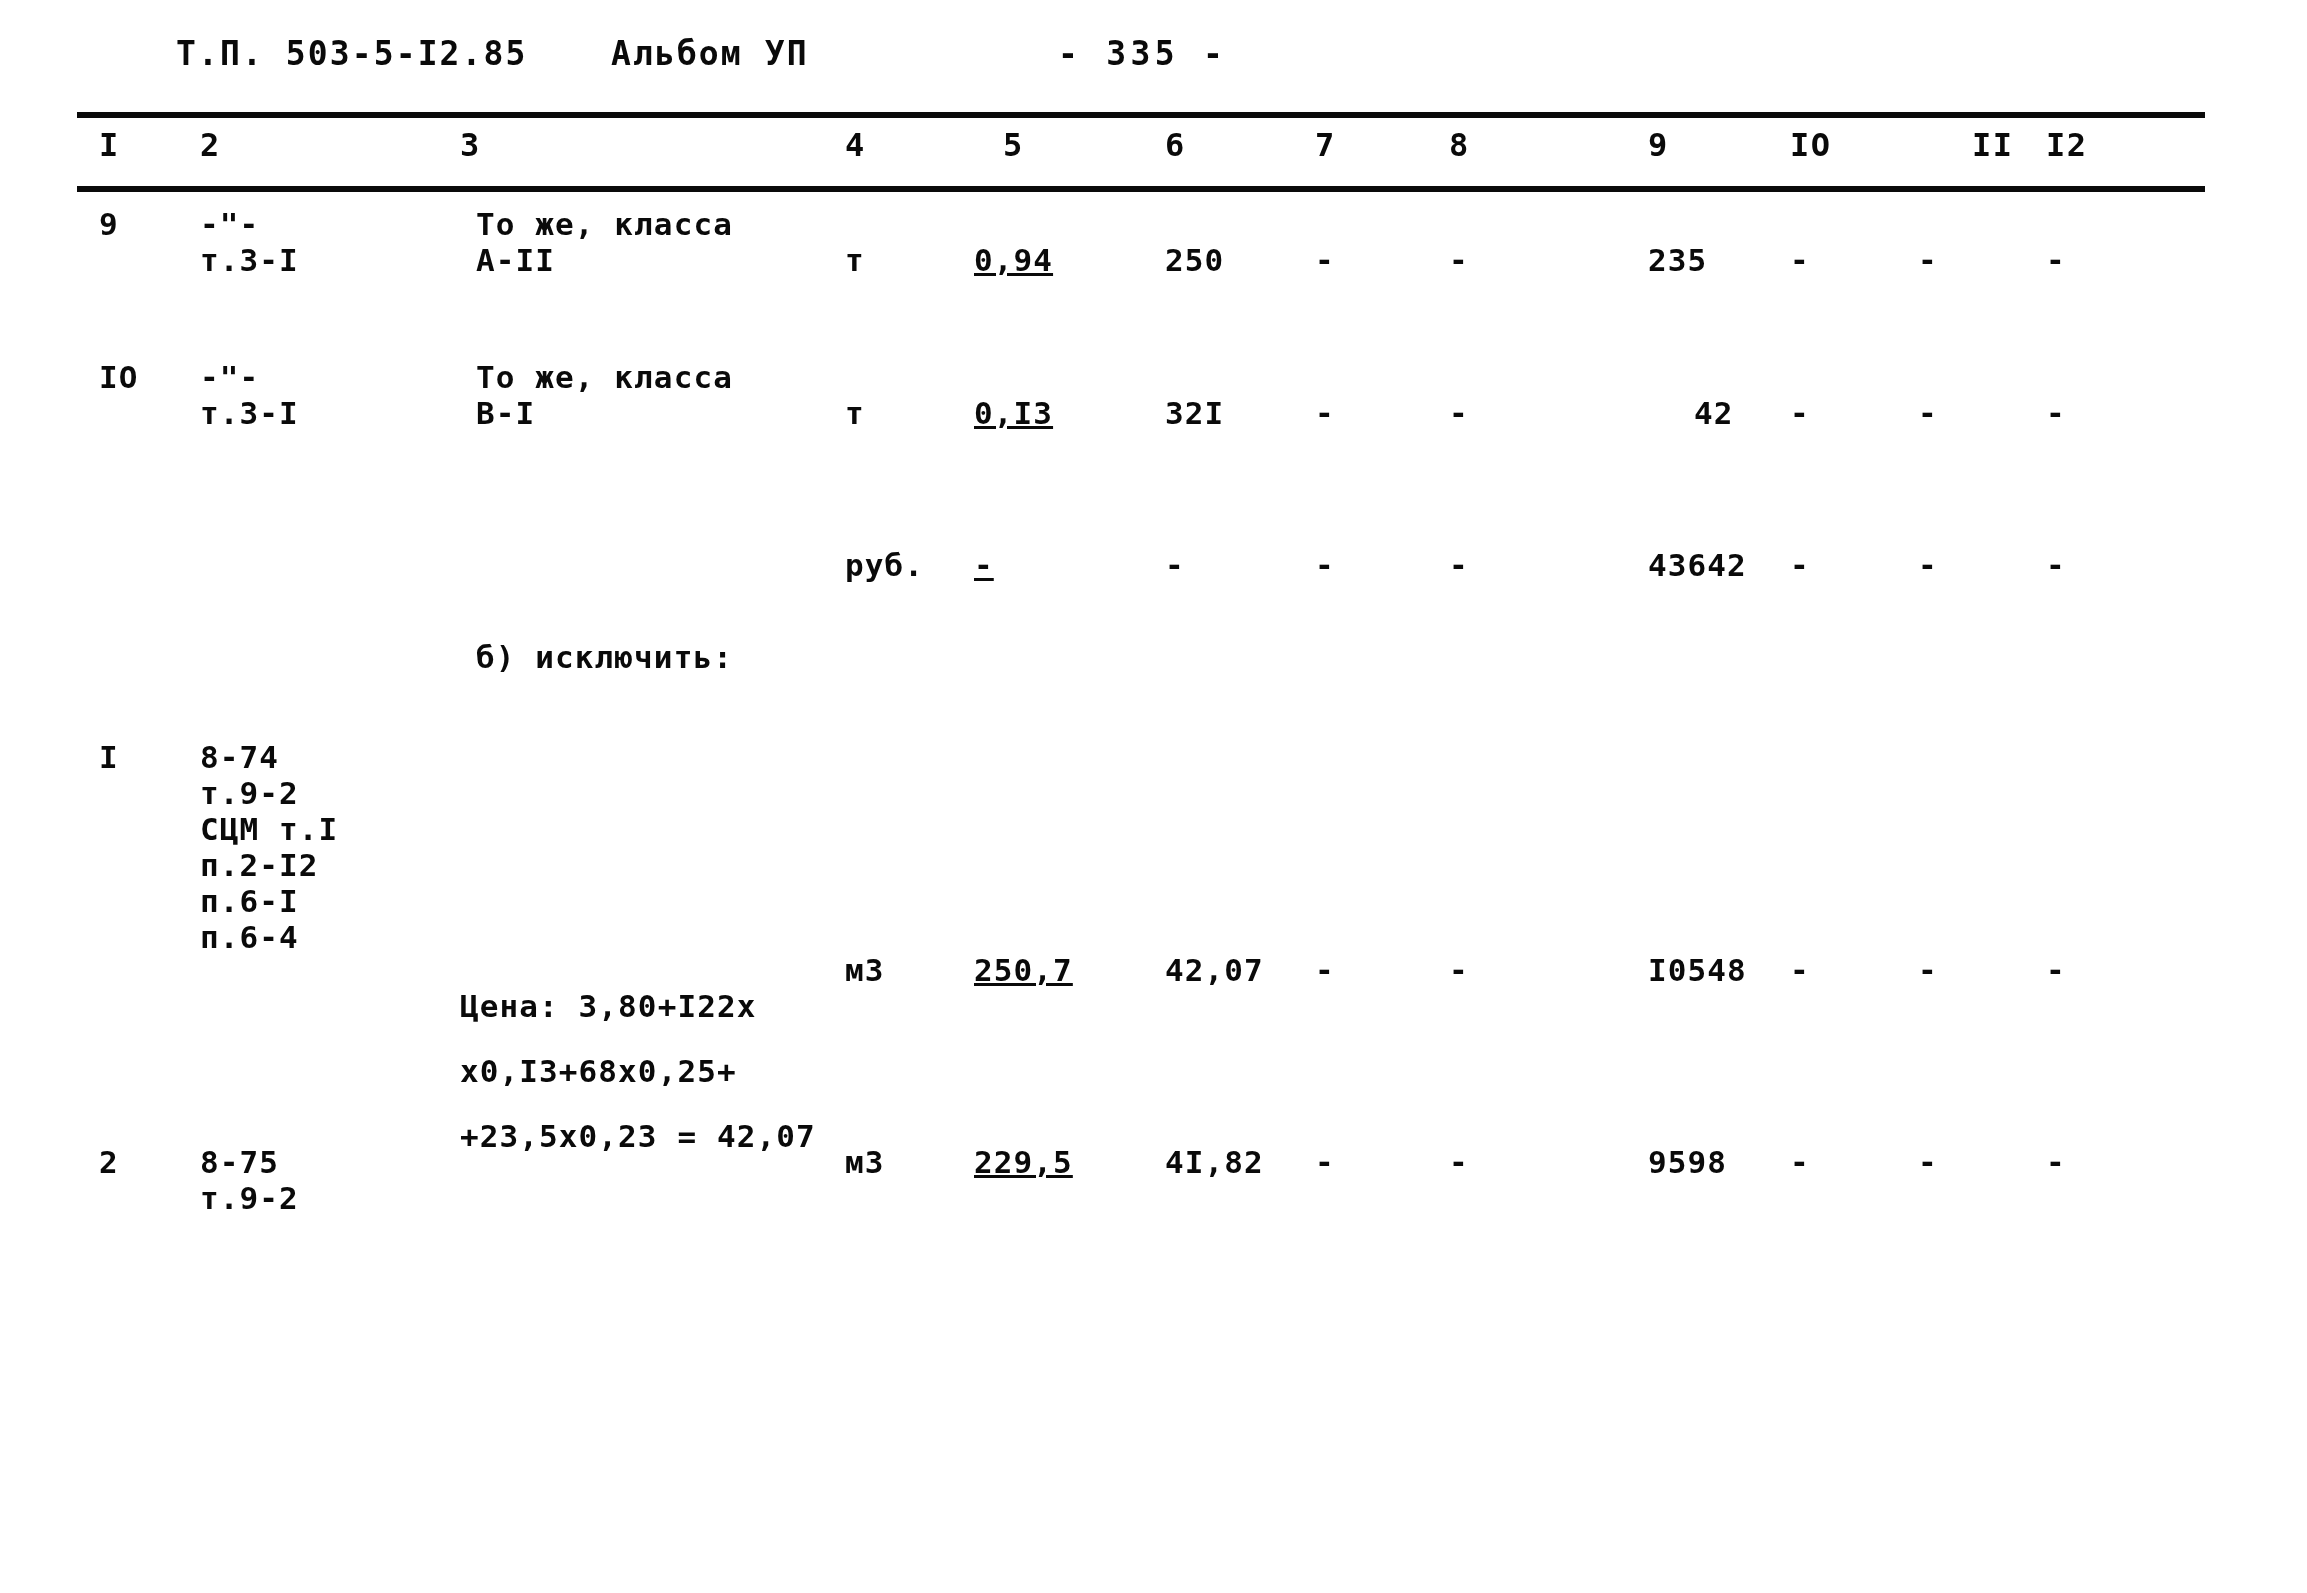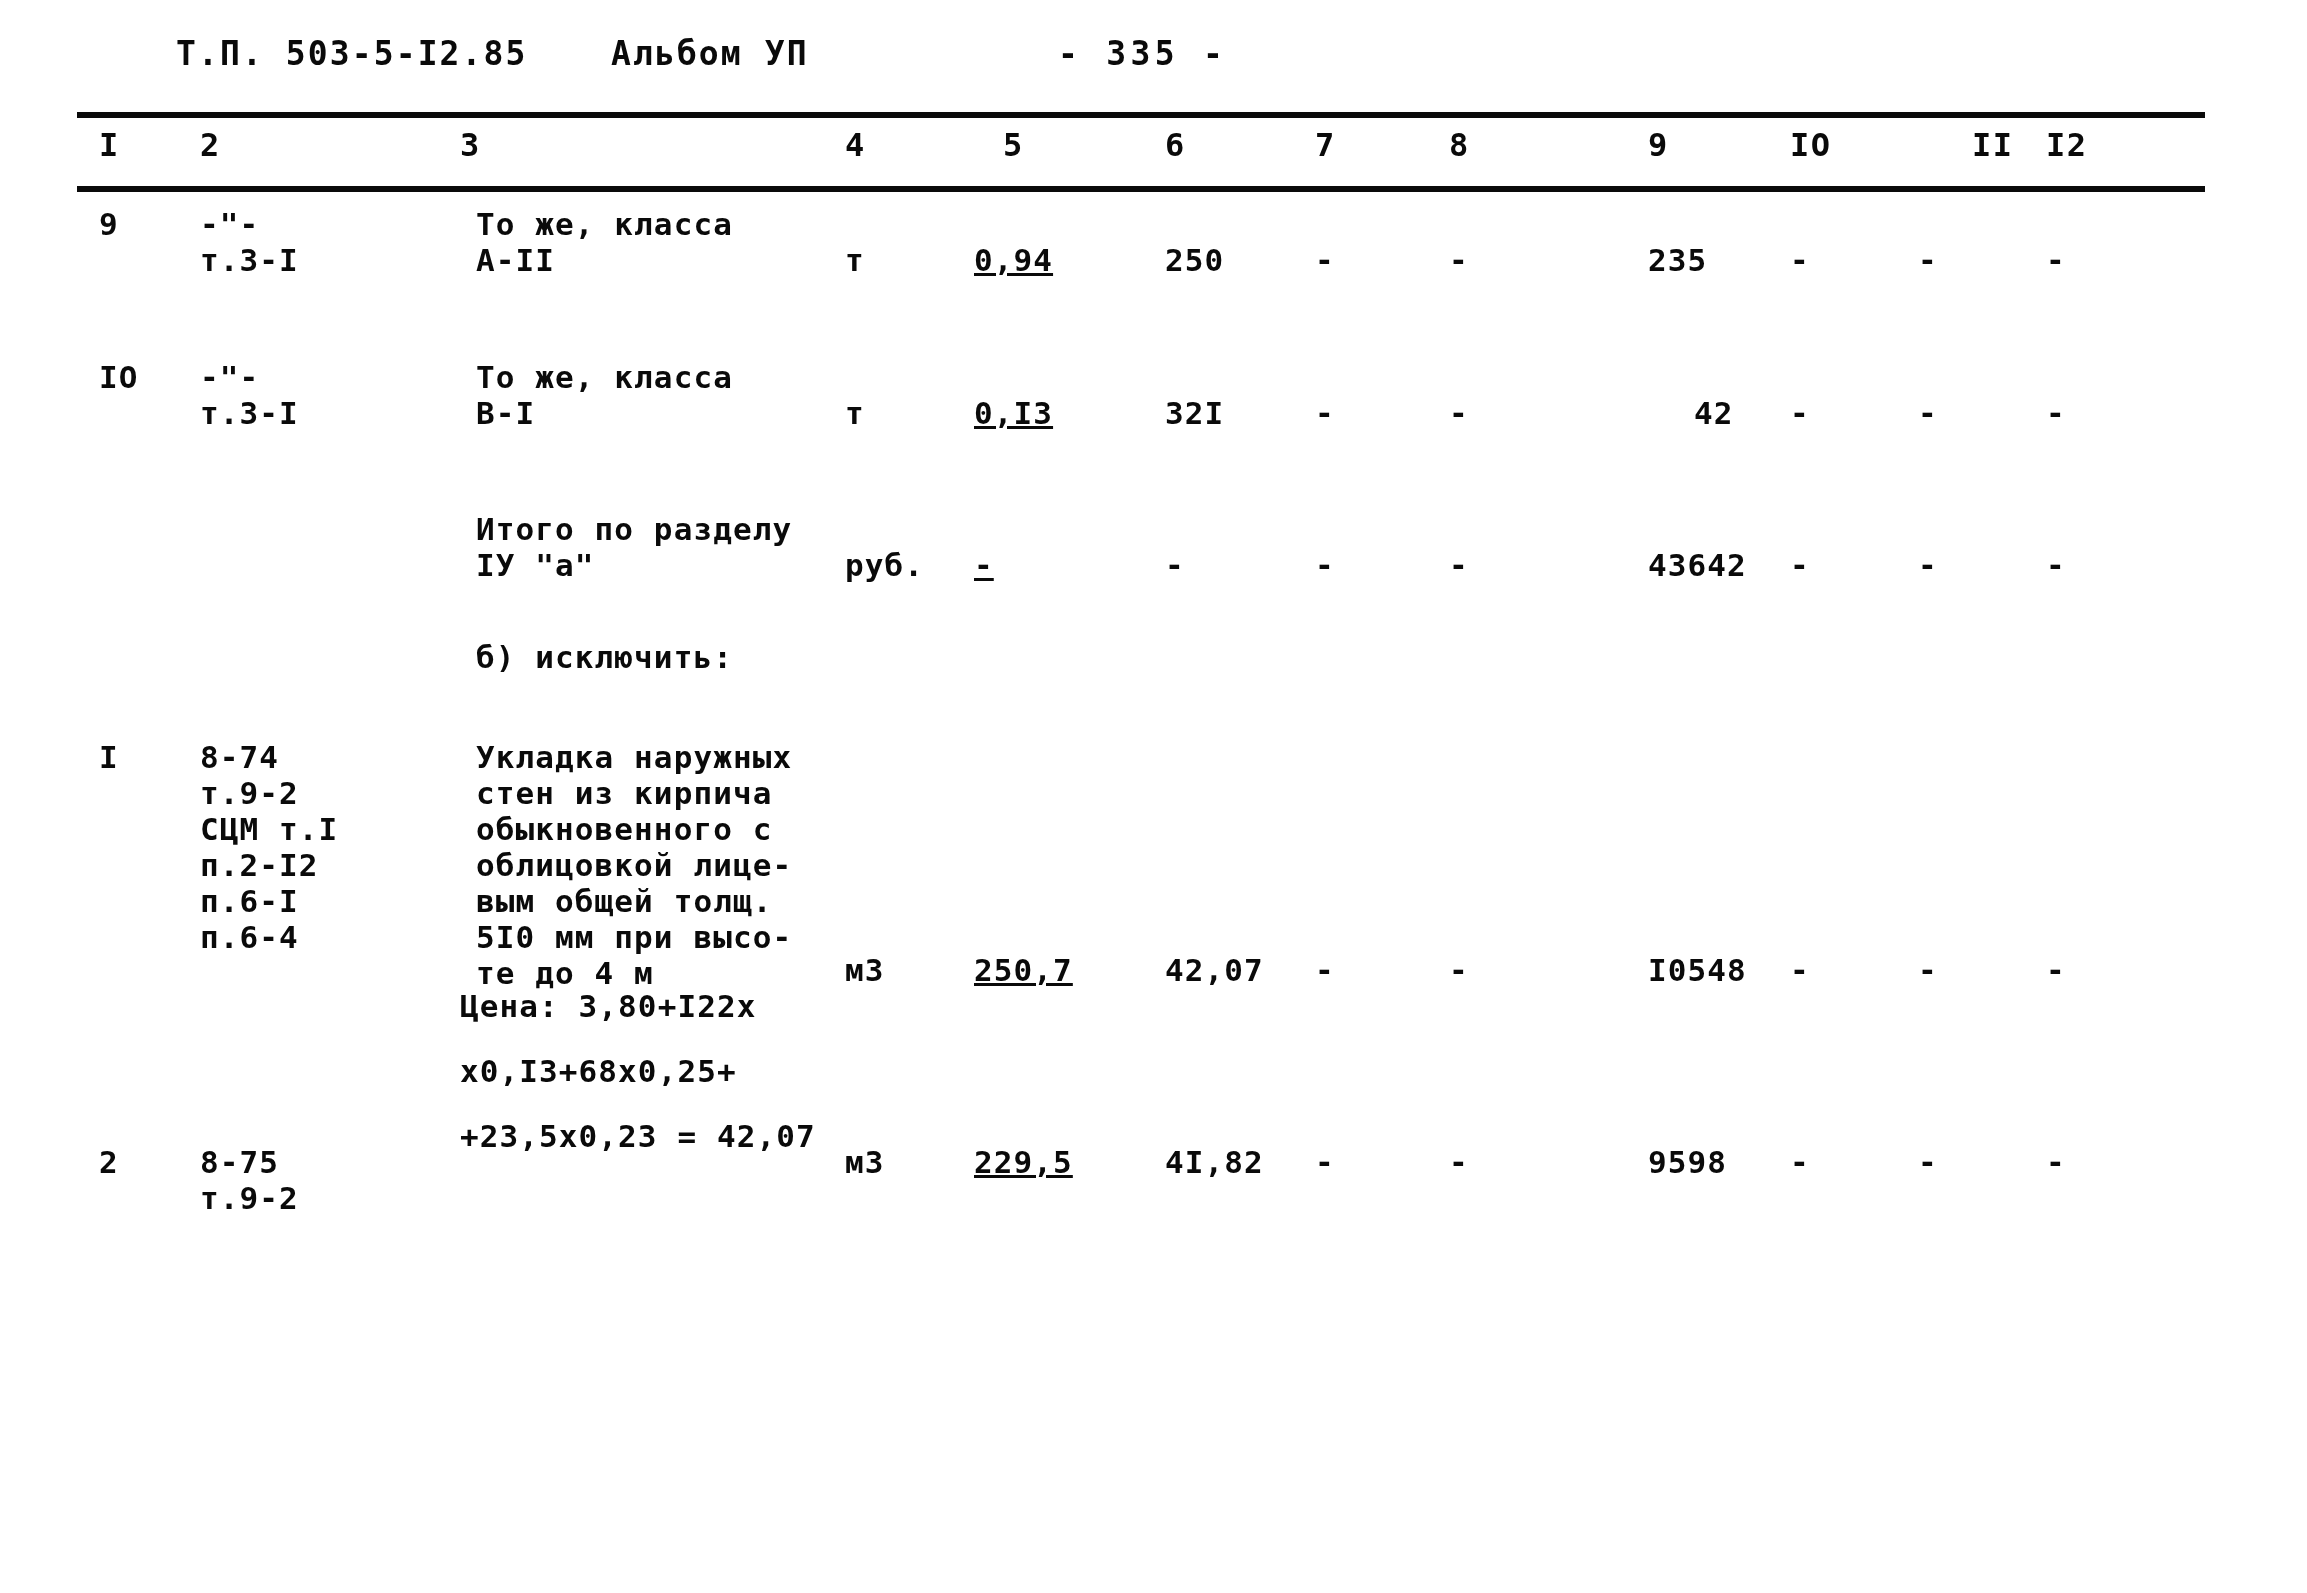--- a/index.html
+++ b/index.html
@@ -158,38 +158,36 @@
       <div class="cell num c5" style="top: 36px;">0,I3</div>
       <div class="cell num c6" style="top: 36px;">32I</div>
       <div class="cell num c7 dash" style="top: 36px;">-</div>
       <div class="cell num c8 dash" style="top: 36px;">-</div>
       <div class="cell num c9" style="top: 36px; margin-left: 46px;">42</div>
       <div class="cell num c10 dash" style="top: 36px;">-</div>
       <div class="cell num c11 dash" style="top: 36px;">-</div>
       <div class="cell num c12 dash" style="top: 36px;">-</div>
     </div>
     <div class="row" style="height: 128px; position: absolute; top: 305px; left: 0px; width: 2307px;">
-      <div class="cell c3 multiline" style="top: 0px;"><div>Итого по разделу</div><div>IУ "а"</div></div>
       <div class="cell num c4" style="top: 36px;">руб.</div>
       <div class="cell num c5 dash" style="top: 36px;">-</div>
       <div class="cell num c6 dash" style="top: 36px;">-</div>
       <div class="cell num c7 dash" style="top: 36px;">-</div>
       <div class="cell num c8 dash" style="top: 36px;">-</div>
       <div class="cell num c9" style="top: 36px;">43642</div>
       <div class="cell num c10 dash" style="top: 36px;">-</div>
       <div class="cell num c11 dash" style="top: 36px;">-</div>
       <div class="cell num c12 dash" style="top: 36px;">-</div>
     </div>
     <div class="row" style="height: 99px; position: absolute; top: 433px; left: 0px; width: 2307px;">
       <div class="cell c3 multiline" style="top: 0px;"><div>б) исключить:</div></div>
     </div>
     <div class="row" style="height: 405px; position: absolute; top: 533px; left: 0px; width: 2307px;">
       <div class="cell c1" style="top: 0px;">I</div>
       <div class="cell c2 multiline" style="top: 0px;"><div>8-74</div><div>т.9-2</div><div>СЦМ т.I</div><div>п.2-I2</div><div>п.6-I</div><div>п.6-4</div></div>
-      <div class="cell c3 multiline" style="top: 0px;"><div>Укладка наружных</div><div>стен из кирпича</div><div>обыкновенного с</div><div>облицовкой лице-</div><div>вым общей толщ.</div><div>5I0 мм при высо-</div><div>те до 4 м</div></div>
       <div class="cell num c4" style="top: 213px;">м3</div>
       <div class="cell num c5" style="top: 213px;">250,7</div>
       <div class="cell num c6" style="top: 213px;">42,07</div>
       <div class="cell num c7 dash" style="top: 213px;">-</div>
       <div class="cell num c8 dash" style="top: 213px;">-</div>
       <div class="cell num c9" style="top: 213px;">I0548</div>
       <div class="cell num c10 dash" style="top: 213px;">-</div>
       <div class="cell num c11 dash" style="top: 213px;">-</div>
       <div class="cell num c12 dash" style="top: 213px;">-</div>
       <div class="note-line" style="top: 249px;">Цена: 3,80+I22x</div>

